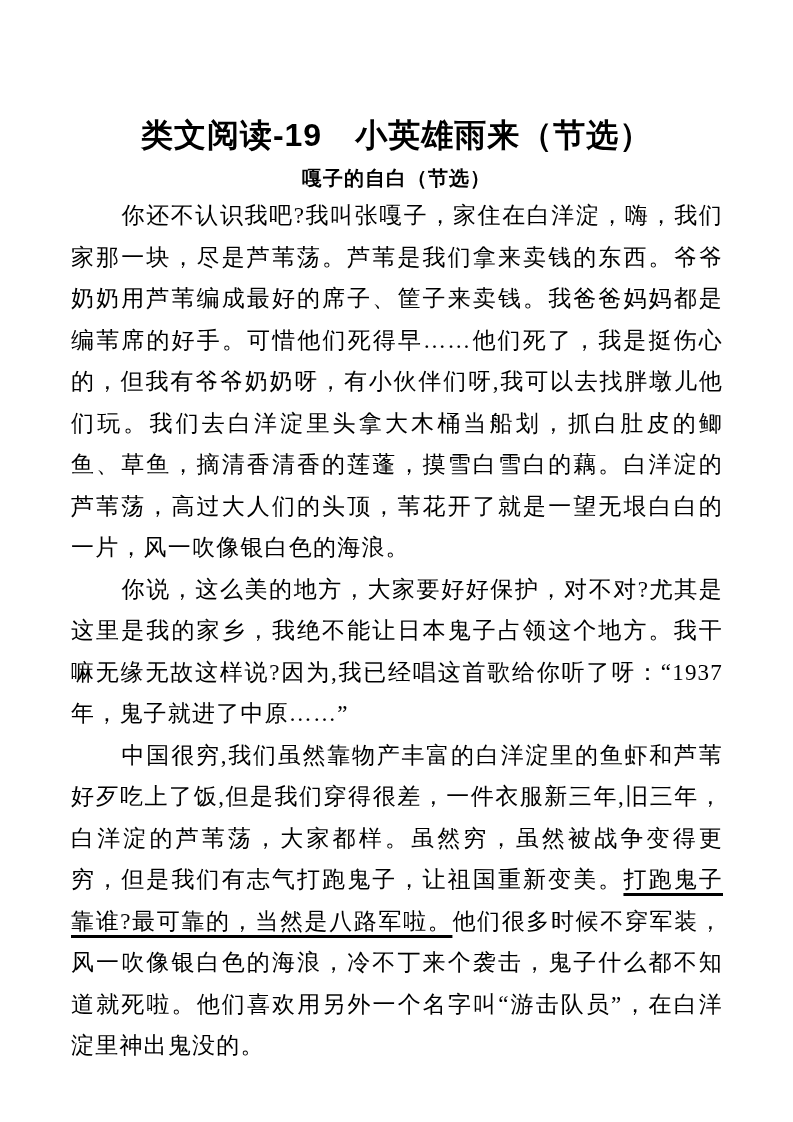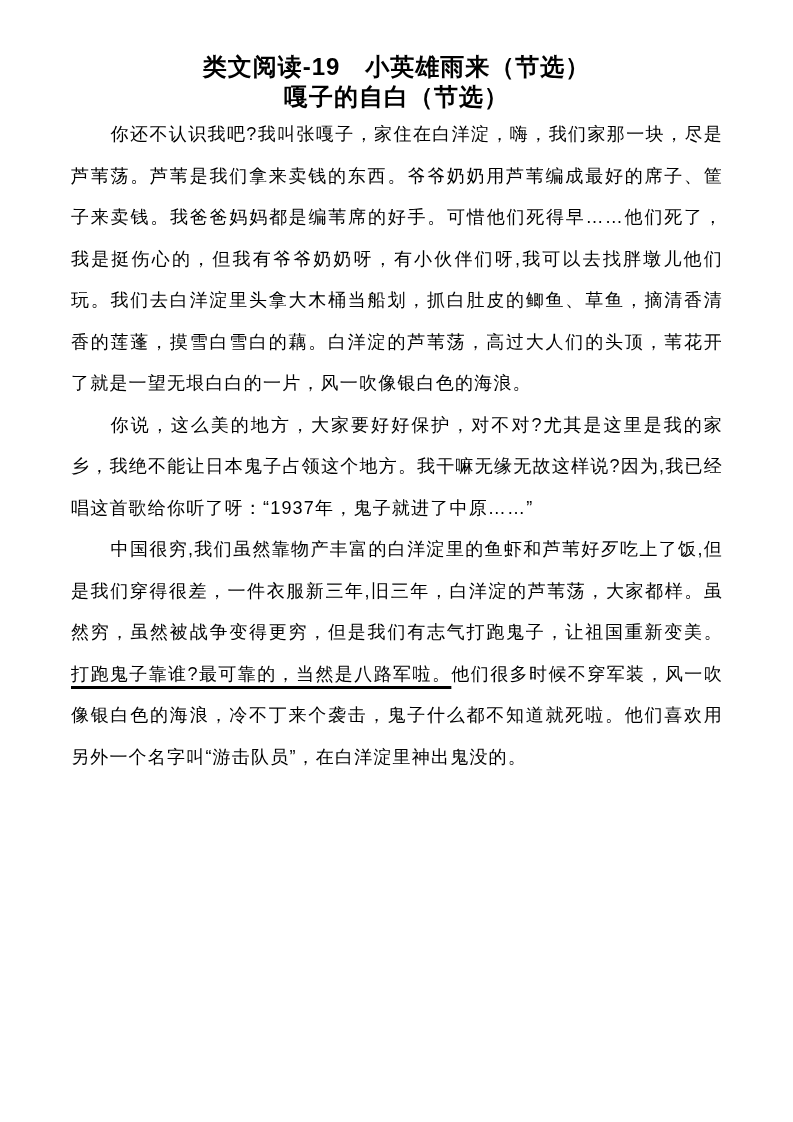--- a/index.html
+++ b/index.html
@@ -9,40 +9,41 @@
   }
   .page {
     position: relative;
     width: 793px;
     height: 1122px;
     background: #ffffff;
     color: #000000;
     overflow: hidden;
   }
   .doc-title {
-    padding-top: 52px;
+    padding-top: 120px;
     text-align: center;
     font-family: "Liberation Sans", sans-serif;
     font-weight: 700;
-    font-size: 24px;
+    font-size: 32px;
     line-height: 30px;
     letter-spacing: 1px;
   }
   .doc-subtitle {
+    margin-top: 13px;
     text-align: center;
     font-family: "Liberation Sans", sans-serif;
     font-weight: 700;
-    font-size: 24px;
+    font-size: 20px;
     line-height: 30px;
     letter-spacing: 1px;
   }
   .doc-body {
     margin: 2px 70px 0 71px;
-    font-family: Liberation Sans, sans-serif;
-    font-size: 18px;
+    font-family: Liberation Serif, serif;
+    font-size: 23px;
     line-height: 41.5px;
     letter-spacing: 1.2px;
     text-align: justify;
   }
   .doc-body p {
     margin: 0;
     text-indent: 2.2em;
   }
   .u {
     text-decoration: underline;

